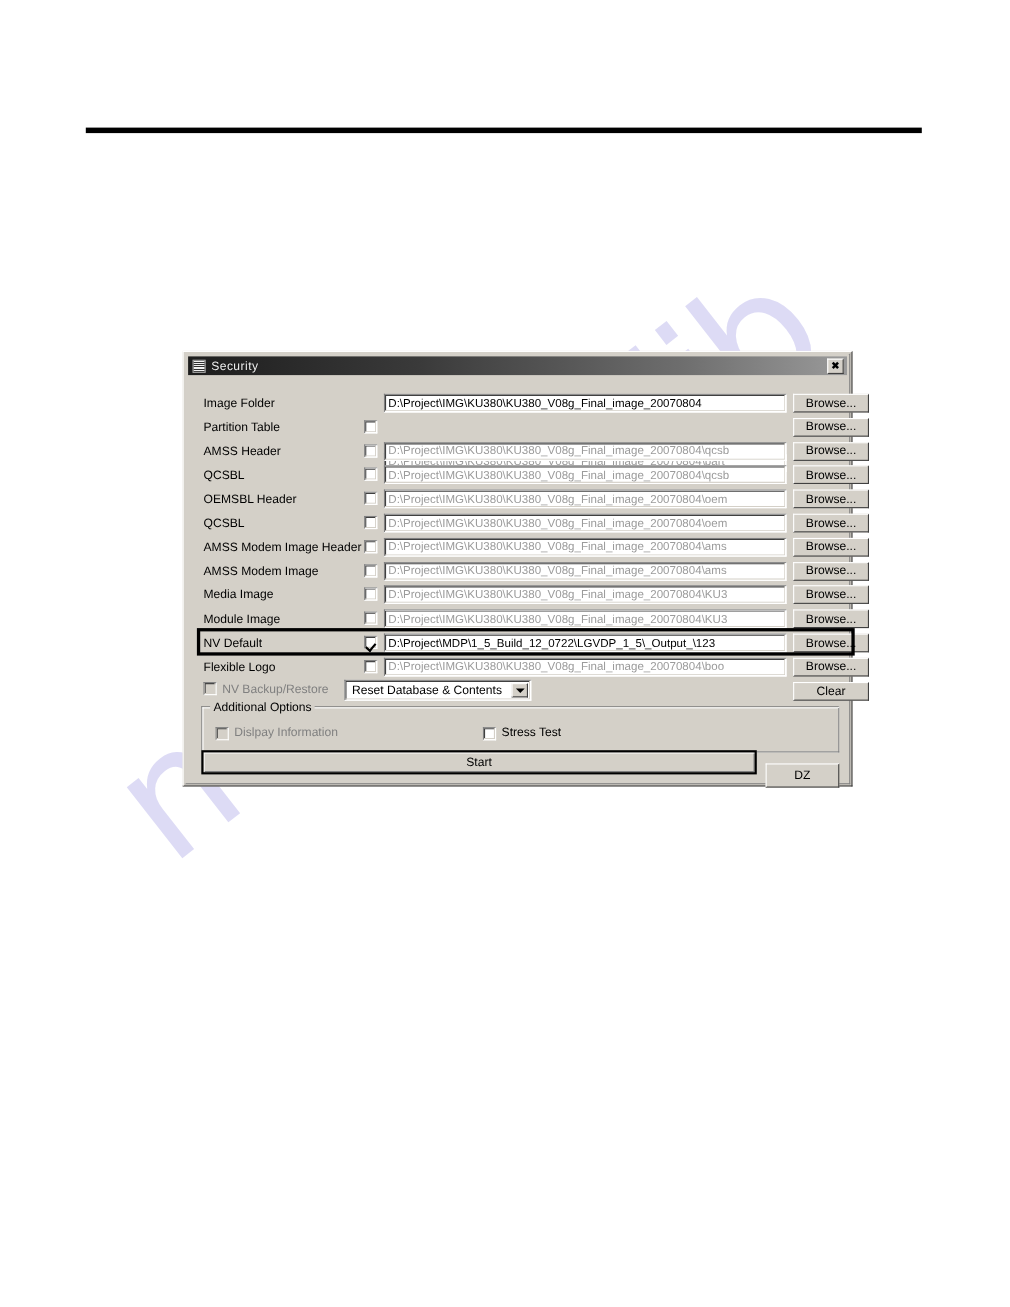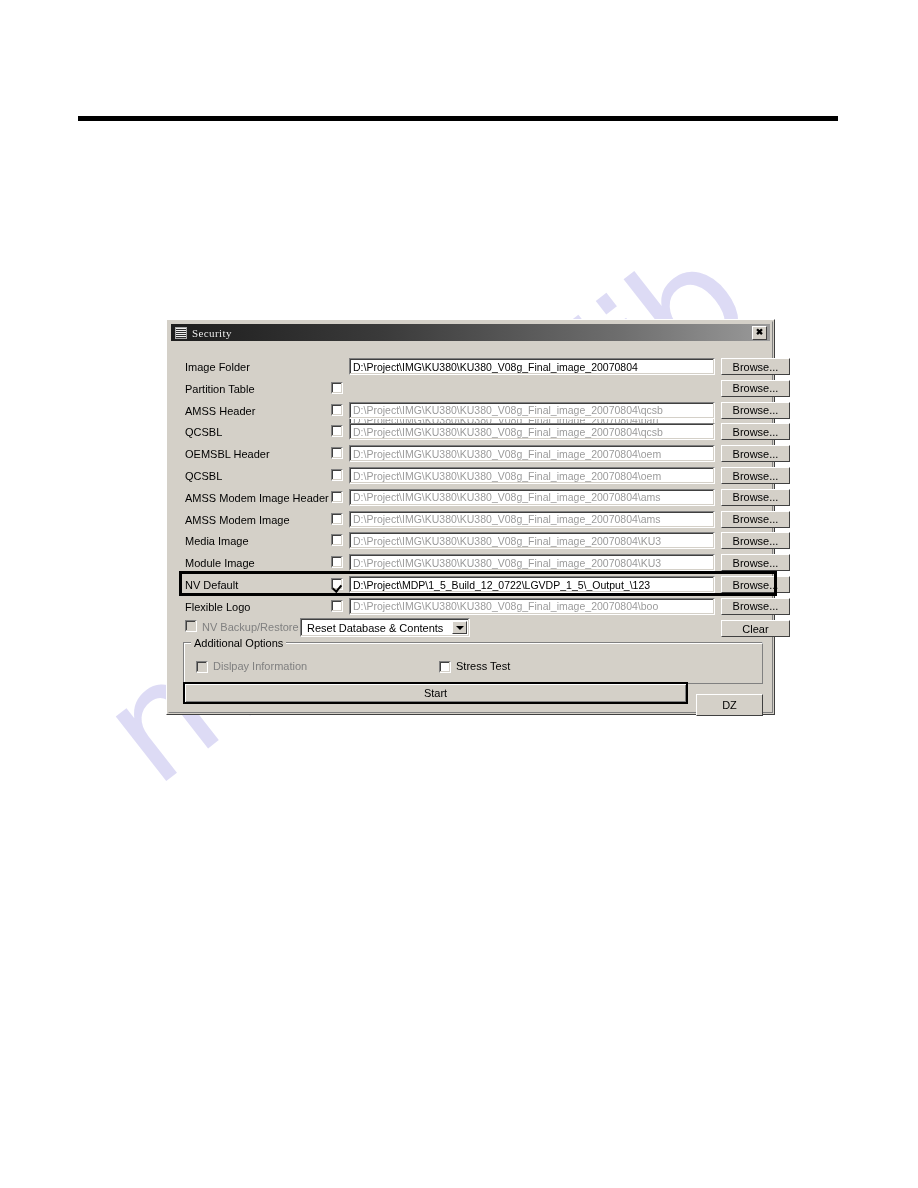--- a/index.html
+++ b/index.html
@@ -99,21 +99,21 @@
     margin-right: 5px;
     background:
       repeating-linear-gradient(to bottom, #f0f0f0 0 1px, #303030 1px 2px);
     border: 1px solid #a8a8a8;
     box-sizing: border-box;
     flex: 0 0 auto;
   }
   .titlebar-title {
     color: #f2f2f2;
     font-size: 11px;
-    font-family: Liberation Serif, serif;
+    font-family: Liberation Sans, sans-serif;
     letter-spacing: .4px;
     text-shadow: 0 0 1px #000;
   }
   .titlebar-spacer { flex: 1 1 auto; }
   .close-btn {
     width: 15px;
     height: 14px;
     background: #d4d0c8;
     border-top: 1px solid #ffffff;
     border-left: 1px solid #ffffff;
@@ -236,21 +236,21 @@
     height: 25px;
     border: 3px solid #000000;
     box-sizing: border-box;
     z-index: 6;
     pointer-events: none;
   }
 
   
   .combo {
     position: absolute;
-    left: 129px;
+    left: 142px;
     width: 170px;
     height: 19px;
     background: #ffffff;
     border-top: 1px solid #808080;
     border-left: 1px solid #808080;
     border-right: 1px solid #ffffff;
     border-bottom: 1px solid #ffffff;
     box-sizing: border-box;
     box-shadow: inset -1px -1px 0 #d4d0c8, inset 1px 1px 0 #404040;
     display: flex;

